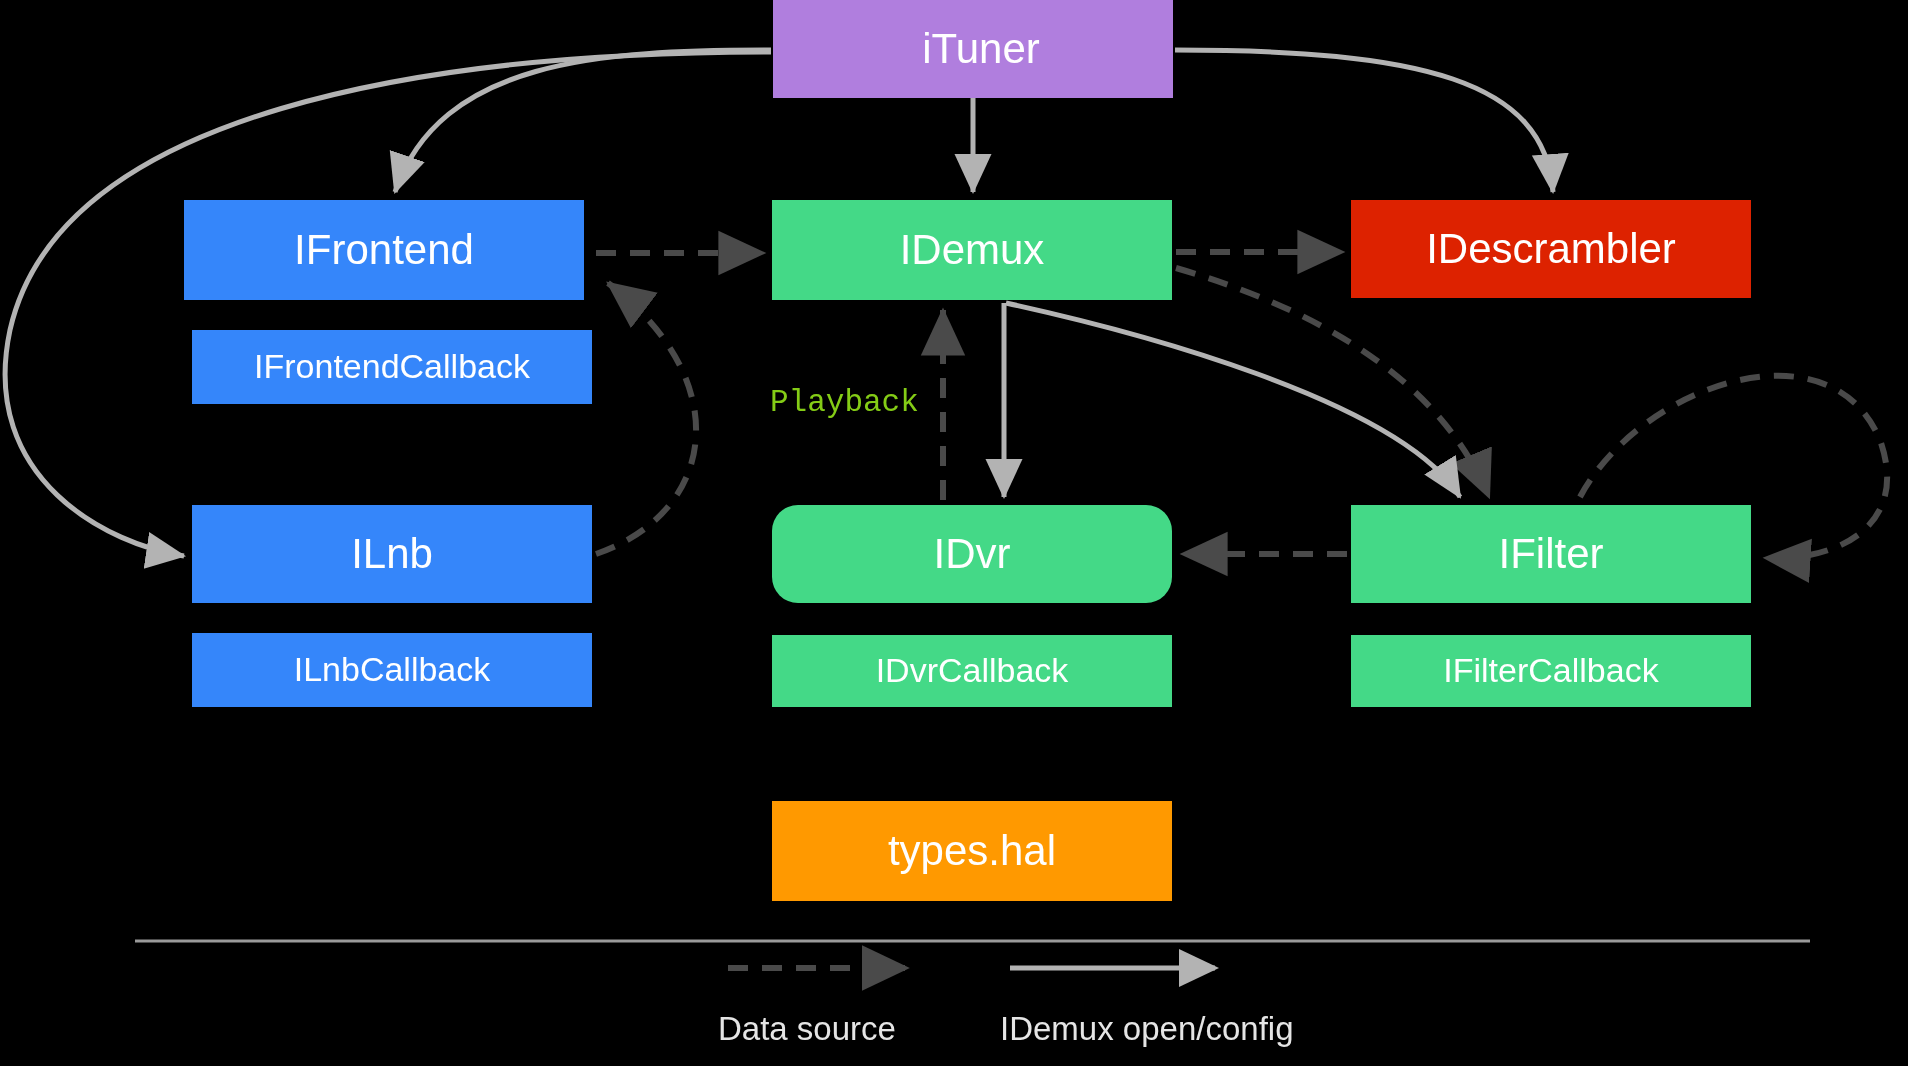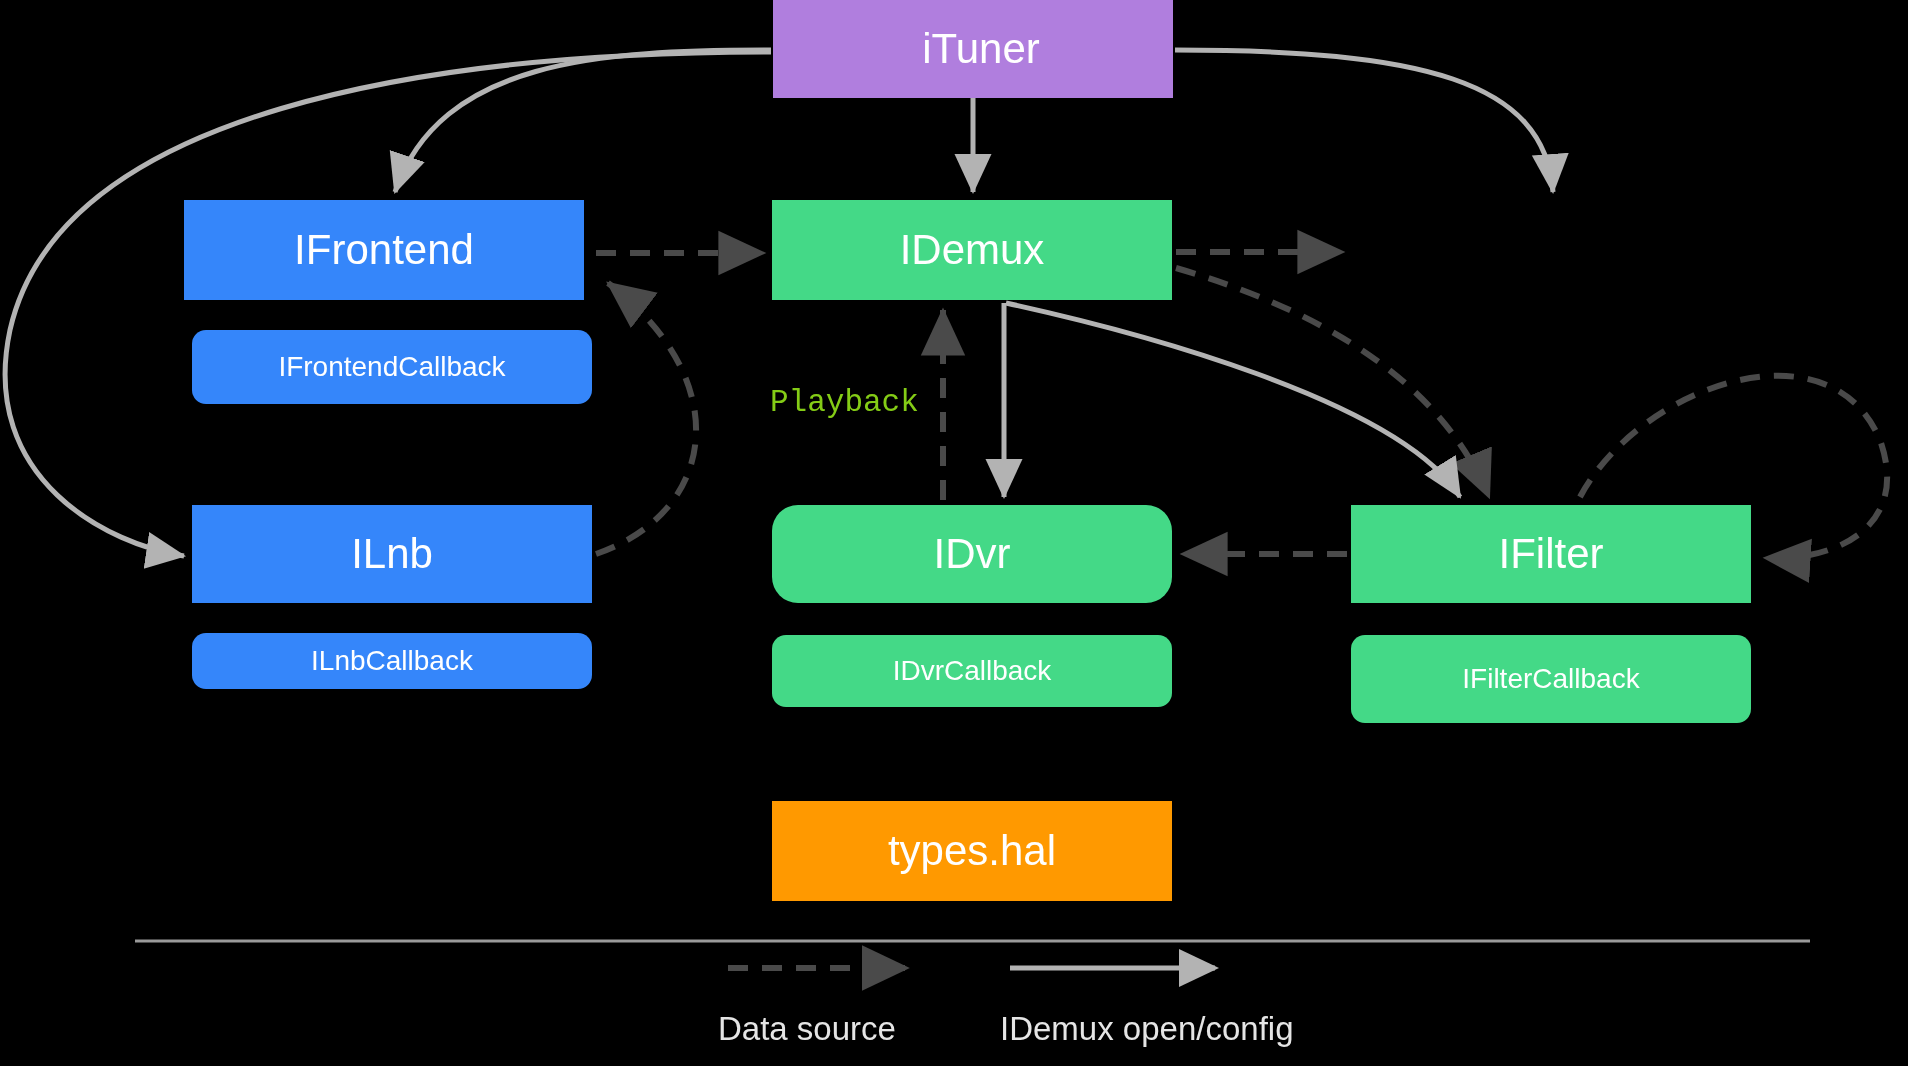--- a/index.html
+++ b/index.html
@@ -31,21 +31,21 @@
     display: flex;
     align-items: center;
     justify-content: center;
     color: #ffffff;
     text-align: center;
     box-sizing: border-box;
     line-height: 1.05;
     white-space: nowrap;
   }
   .node-main { font-size: 42px; }
-  .node-sub  { font-size: 28px; border-radius: 14px; }
+  .node-sub  { font-size: 34px; }
   .edge-label {
     position: absolute;
     color: #84cc16;
     font-size: 31px;
     white-space: nowrap;
     font-family: Liberation Mono, monospace;
   }
   .legend-label {
     position: absolute;
     color: #e5e5e5;
@@ -116,42 +116,45 @@
   </div>
 
   <div class="node-box node-sub" style="left:192px;  top:330px; width:400px; height:74px;  background:#3586fa;">
     <span>IFrontendCallback</span>
   </div>
 
   <div class="node-box node-main" style="left:772px;  top:200px; width:400px; height:100px; background:#44d987;">
     <span>IDemux</span>
   </div>
 
+  <div class="node-box node-main" style="left:1351px; top:200px; width:400px; height:98px;  background:#dd2200;">
+    <span>IDescrambler</span>
+  </div>
 
   <div class="node-box node-main" style="left:192px;  top:505px; width:400px; height:98px;  background:#3586fa;">
     <span>ILnb</span>
   </div>
 
-  <div class="node-box node-sub" style="left:192px;  top:633px; width:400px; height:56px;  background:#3586fa;">
+  <div class="node-box node-sub" style="left:192px;  top:633px; width:400px; height:74px;  background:#3586fa;">
     <span>ILnbCallback</span>
   </div>
 
   <div class="node-box node-main" style="left:772px;  top:505px; width:400px; height:98px;  background:#44d987;border-radius:26px;">
     <span>IDvr</span>
   </div>
 
   <div class="node-box node-sub" style="left:772px;  top:635px; width:400px; height:72px;  background:#44d987;">
     <span>IDvrCallback</span>
   </div>
 
   <div class="node-box node-main" style="left:1351px; top:505px; width:400px; height:98px;  background:#44d987;">
     <span>IFilter</span>
   </div>
 
-  <div class="node-box node-sub" style="left:1351px; top:635px; width:400px; height:88px;  background:#44d987;">
+  <div class="node-box node-sub" style="left:1351px; top:635px; width:400px; height:72px;  background:#44d987;">
     <span>IFilterCallback</span>
   </div>
 
   <div class="node-box node-main" style="left:772px;  top:760px; width:400px; height:100px; background:#ff9900;margin-top:41px;">
     <span>types.hal</span>
   </div>
 
   <div class="edge-label" style="left:770px; top:385px;">Playback</div>
 
   <div class="legend-label" style="left:718px; top:1010px;">Data source</div>

